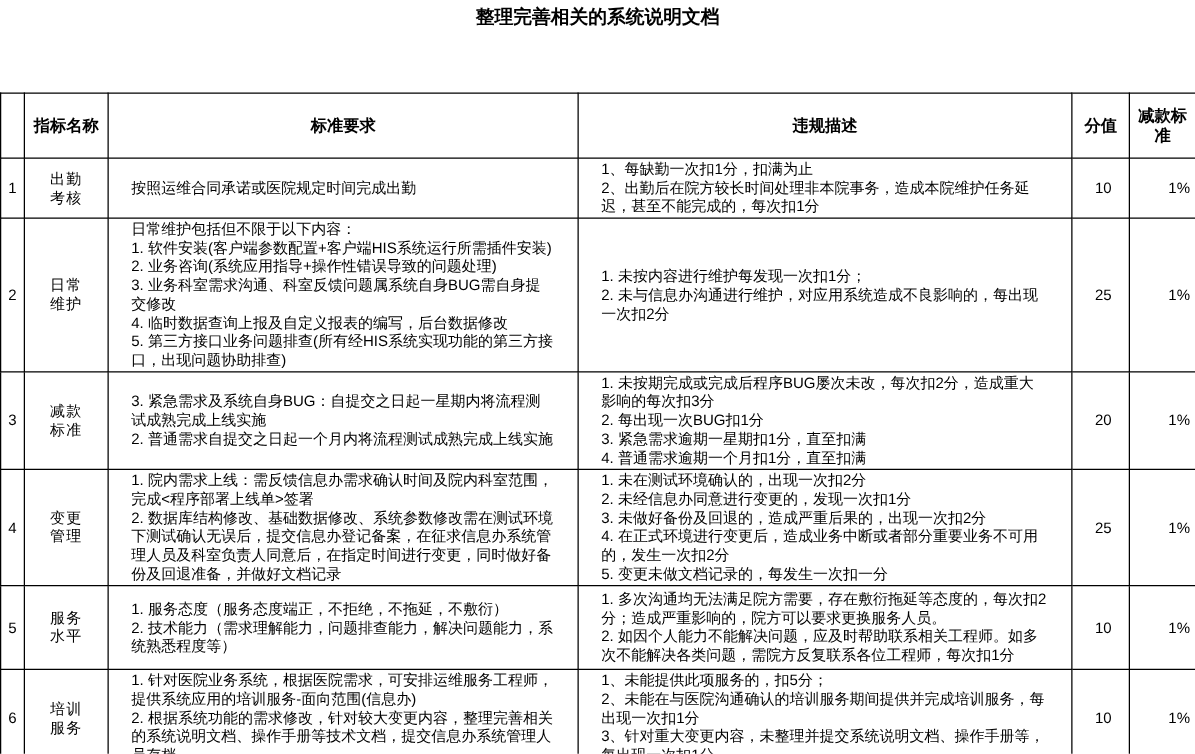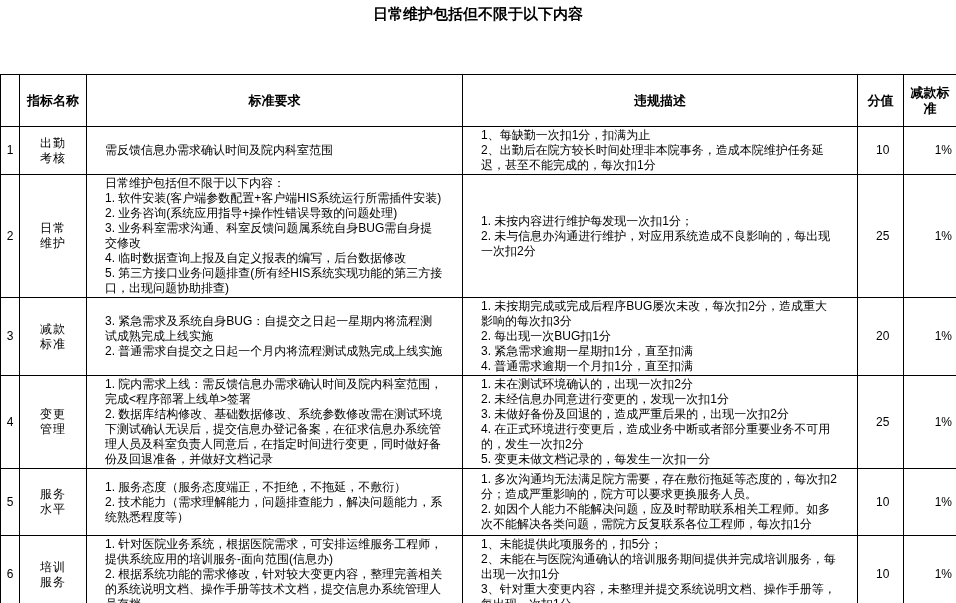--- a/index.html
+++ b/index.html
@@ -18,21 +18,21 @@
   td.c-ded{text-align:right;padding-right:4px;}
   tr.h-head{height:52px;} tr.h-r1{height:36px;} tr.h-r2{height:102px;}
   tr.h-r3{height:75px;} tr.h-r4{height:90px;} tr.h-r5{height:67px;} tr.h-r6{height:75px;}
   .notes{margin-top:3px;font-size:13px;line-height:20px;}
   .notes-label{font-weight:bold;padding-left:2px;line-height:18px;}
   .note-line{padding-left:38px;white-space:pre-wrap;}
 </style>
 </head>
 <body>
 
-<div class="title">日常维护包括但不限于以下内容</div>
+<div class="title">整理完善相关的系统说明文档</div>
 
 <table>
   <colgroup>
     <col style="width:19px">
       <col style="width:67px">
       <col style="width:376px">
     <col style="width:395px">
       <col style="width:46px">
       <col style="width:53px">
   </colgroup>
@@ -43,21 +43,21 @@
       <th>标准要求</th>
       <th>违规描述</th>
       <th>分值</th>
       <th>减款标准</th>
     </tr>
   </thead>
   <tbody>
     <tr class="h-r1">
       <td class="c-num">1</td>
       <td class="c-name">出勤考核</td>
-      <td class="c-std">需反馈信息办需求确认时间及院内科室范围</td>
+      <td class="c-std">按照运维合同承诺或医院规定时间完成出勤</td>
       <td class="c-vio">1、每缺勤一次扣1分，扣满为止
 2、出勤后在院方较长时间处理非本院事务，造成本院维护任务延迟，甚至不能完成的，每次扣1分</td>
       <td class="c-score">10</td>
       <td class="c-ded">1%</td>
     </tr>
     <tr class="h-r2">
       <td class="c-num">2</td>
       <td class="c-name">日常维护</td>
       <td class="c-std">日常维护包括但不限于以下内容：
 1. 软件安装(客户端参数配置+客户端HIS系统运行所需插件安装)

